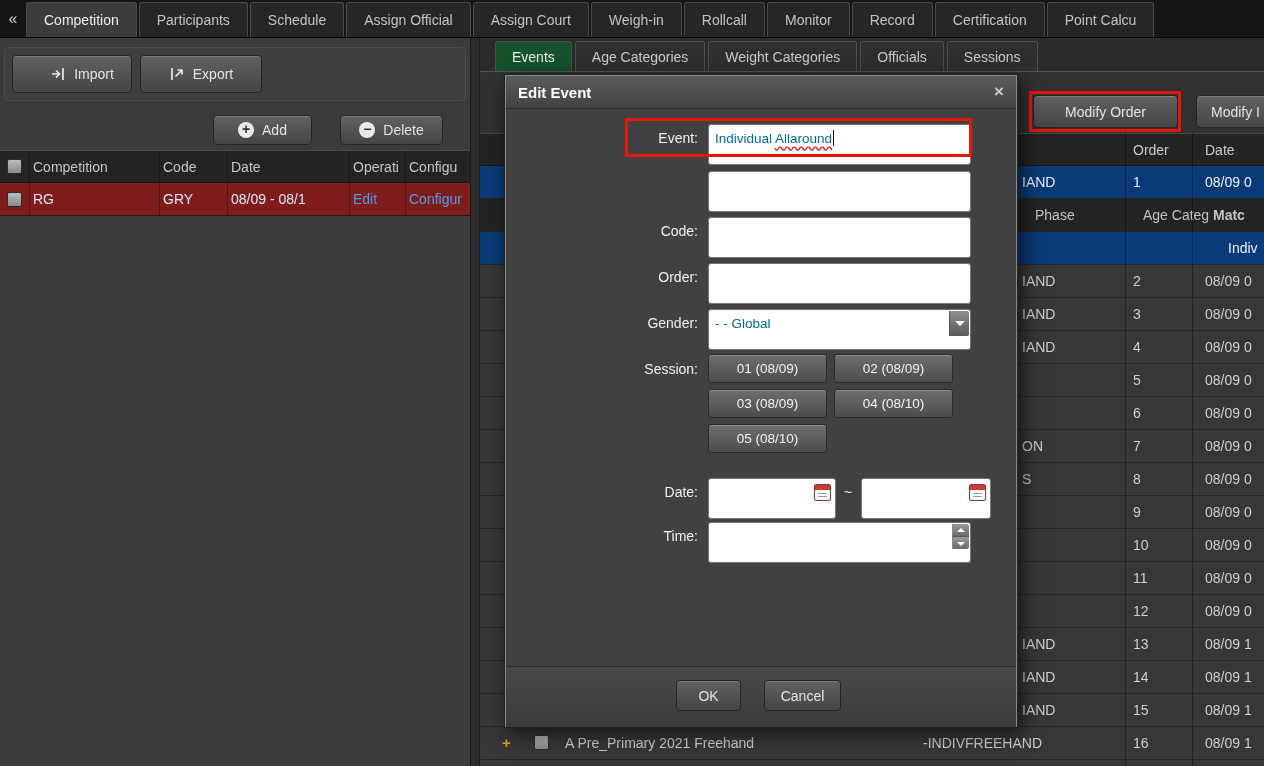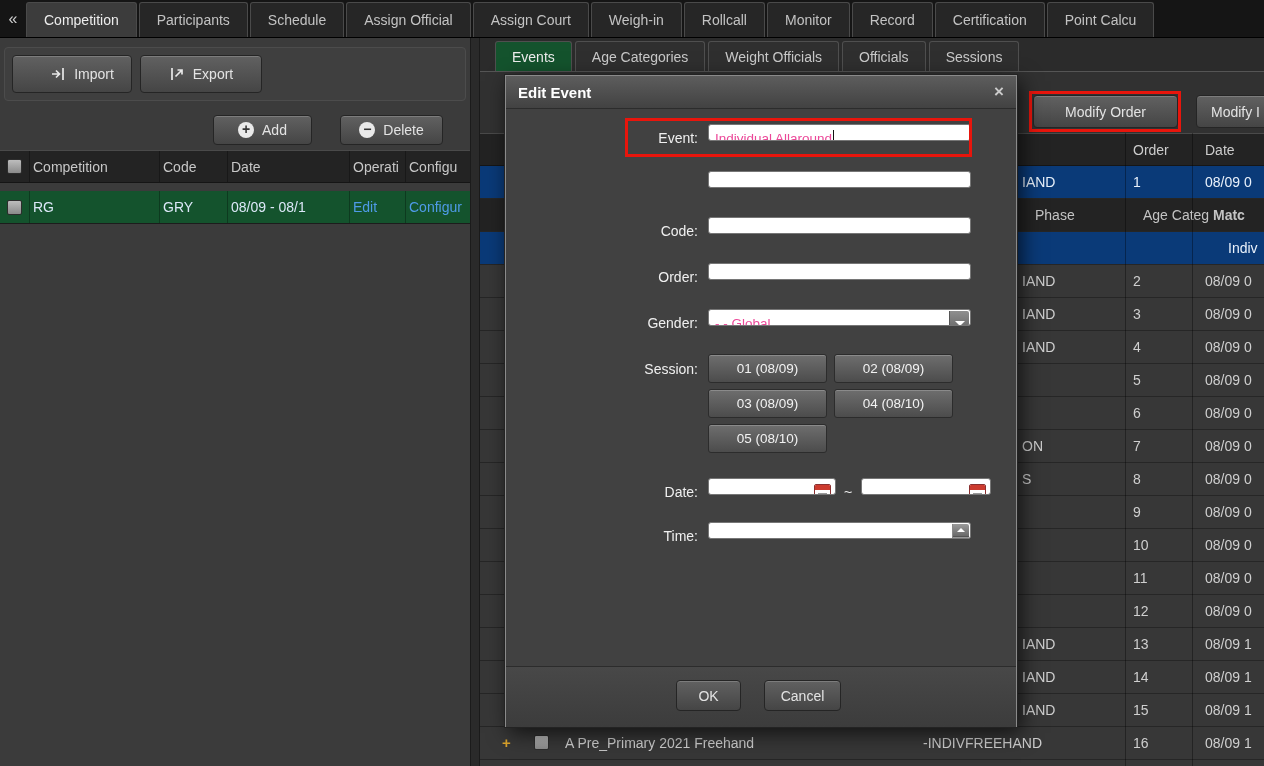--- a/index.html
+++ b/index.html
@@ -29,22 +29,22 @@
   #export-btn { position:absolute; left:140px; top:17px; width:122px; height:38px; }
   #add-btn    { position:absolute; left:213px; top:77px; width:99px;  height:30px; }
   #delete-btn { position:absolute; left:340px; top:77px; width:103px; height:30px; }
   .circle-icon { width:16px; height:16px; border-radius:50%; background:#e9e9e9; color:#333;
                  font-size:14px; font-weight:bold; line-height:15px; text-align:center; flex:0 0 auto; }
   .tool-icon { width:16px; height:16px; flex:0 0 auto; }
 
   #lt { position:absolute; left:0; top:112px; width:470px; }
   .lt-header { display:flex; height:33px; background:#232323; border-top:1px solid #4a4a4a;
                border-bottom:1px solid #151515; color:#c7c7c7; font-size:14px; align-items:center; }
-  .lt-row { display:flex; height:33px; background:#14532d; color:#dce8f8; font-size:14px;
-            align-items:center; border-bottom:1px solid #1c1c1c;margin-top:8px; }
+  .lt-row { display:flex; height:33px; background:#7f1d1d; color:#dce8f8; font-size:14px;
+            align-items:center; border-bottom:1px solid #1c1c1c; }
   .lt-c { overflow:hidden; white-space:nowrap; height:100%; display:flex; align-items:center;
           border-right:1px solid rgba(0,0,0,.3); padding-left:3px; }
   .lt-c0 { width:30px; justify-content:center; padding-left:0; }
   .lt-c1 { width:130px; } .lt-c2 { width:68px; } .lt-c3 { width:122px; }
   .lt-c4 { width:56px; } .lt-c5 { flex:1; border-right:none; }
   .link { color:#4f9be8; }
   .checkbox { width:15px; height:15px; background:linear-gradient(#bdbdbd,#8a8a8a);
               border:1px solid #2d2d2d; border-radius:2px; flex:0 0 auto; }
 
   
@@ -87,22 +87,22 @@
   
   #dialog { position:absolute; left:505px; top:75px; width:512px; height:652px; background:#414141;
             border:1px solid #8a8a8a; outline:1px solid #232323;
             box-shadow:4px 6px 20px rgba(0,0,0,.7); z-index:10; }
   #dialog-header { position:absolute; left:0; top:0; width:100%; height:32px;
                    background:linear-gradient(#5d5d5d,#424242); border-bottom:1px solid #2c2c2c;
                    display:flex; align-items:center; padding:16px 12px; color:#ffffff;
                    font-weight:bold; font-size:15px; }
   #dialog-close { margin-left:auto; color:#cccccc; font-size:17px; font-weight:bold; }
   .dlg-label { position:absolute; left:50px; width:142px; text-align:right; color:#f0f0f0; font-size:14px; }
-  .dlg-input { position:absolute; left:202px; width:263px; height:17px; background:#ffffff;
-               border:1px solid #767676; border-radius:3px; font-size:13.5px; color:#ec4899;
+  .dlg-input { position:absolute; left:202px; width:263px; height:41px; background:#ffffff;
+               border:1px solid #767676; border-radius:3px; font-size:13.5px; color:#0369a1;
                padding:0 6px; line-height:27px; white-space:pre; overflow:hidden; }
   .misspell { text-decoration:underline wavy #e00c0c; text-underline-offset:3px; text-decoration-skip-ink:none; }
   .caret { display:inline-block; width:1px; height:16px; background:#111; vertical-align:-3px; margin-left:1px; }
   #gender-select { padding-right:24px; }
   .dd-arrow { position:absolute; right:1px; top:1px; width:20px; height:25px;
               background:linear-gradient(#8f8f8f,#5a5a5a); border-left:1px solid #555; border-radius:0 2px 2px 0; }
   .dd-arrow::after { content:""; position:absolute; left:5px; top:10px; border:5px solid transparent;
                      border-top-color:#ffffff; border-bottom:none; }
   #session-buttons { position:absolute; left:202px; top:278px; width:246px; display:flex; flex-wrap:wrap;
                      gap:6px 7px; }
@@ -208,21 +208,21 @@
       </div>
     </div>
   </div>
 
   <div id="splitter"></div>
 
   <div id="right-panel">
     <div id="rp-tabbar">
         <div class="rp-tab active">Events</div>
         <div class="rp-tab">Age Categories</div>
-        <div class="rp-tab">Weight Officials</div>
+        <div class="rp-tab">Weight Categories</div>
         <div class="rp-tab">Officials</div>
         <div class="rp-tab">Sessions</div>
       </div>
     <div id="modify-order-btn" class="btn">Modify Order</div>
     <div id="modify-partial-btn" class="btn">Modify I</div>
     <div id="rt-head">
       <span class="rt-order">Order</span>
       <span class="rt-date">Date</span>
     </div>
     <div id="rt-rows">

